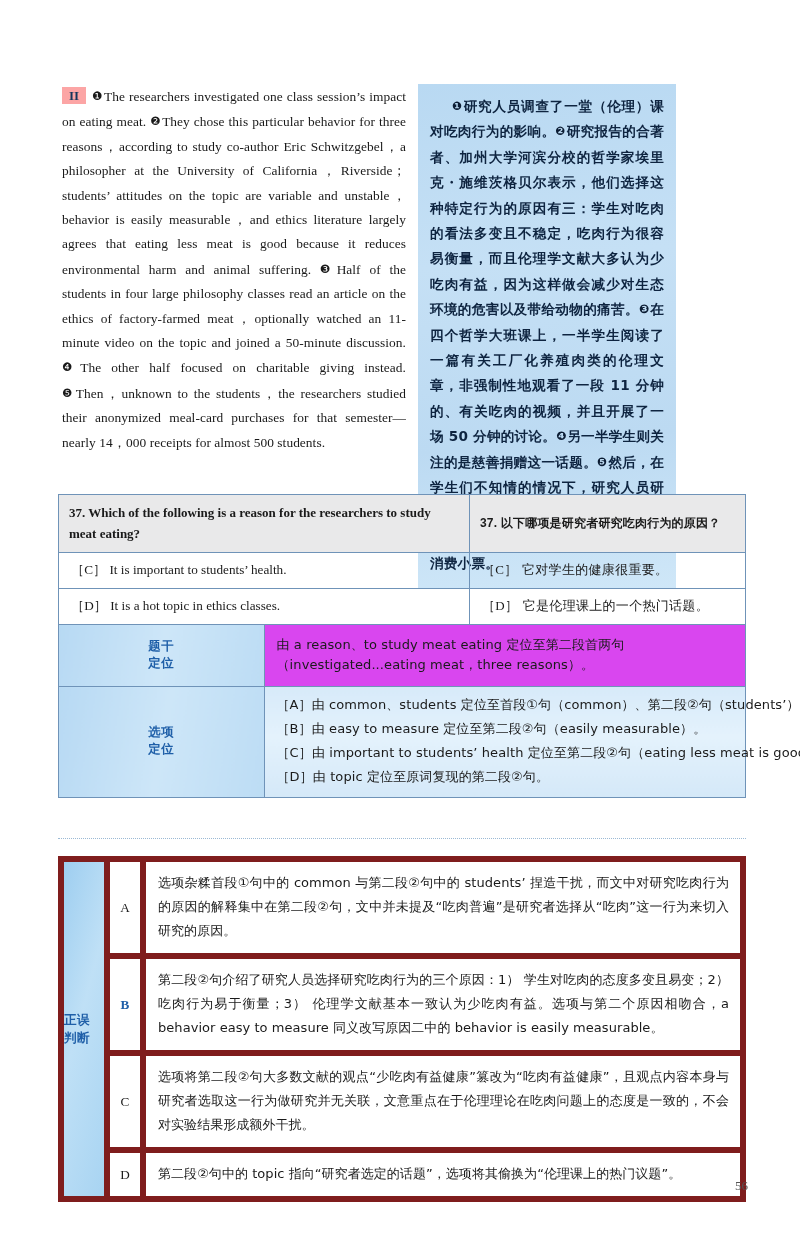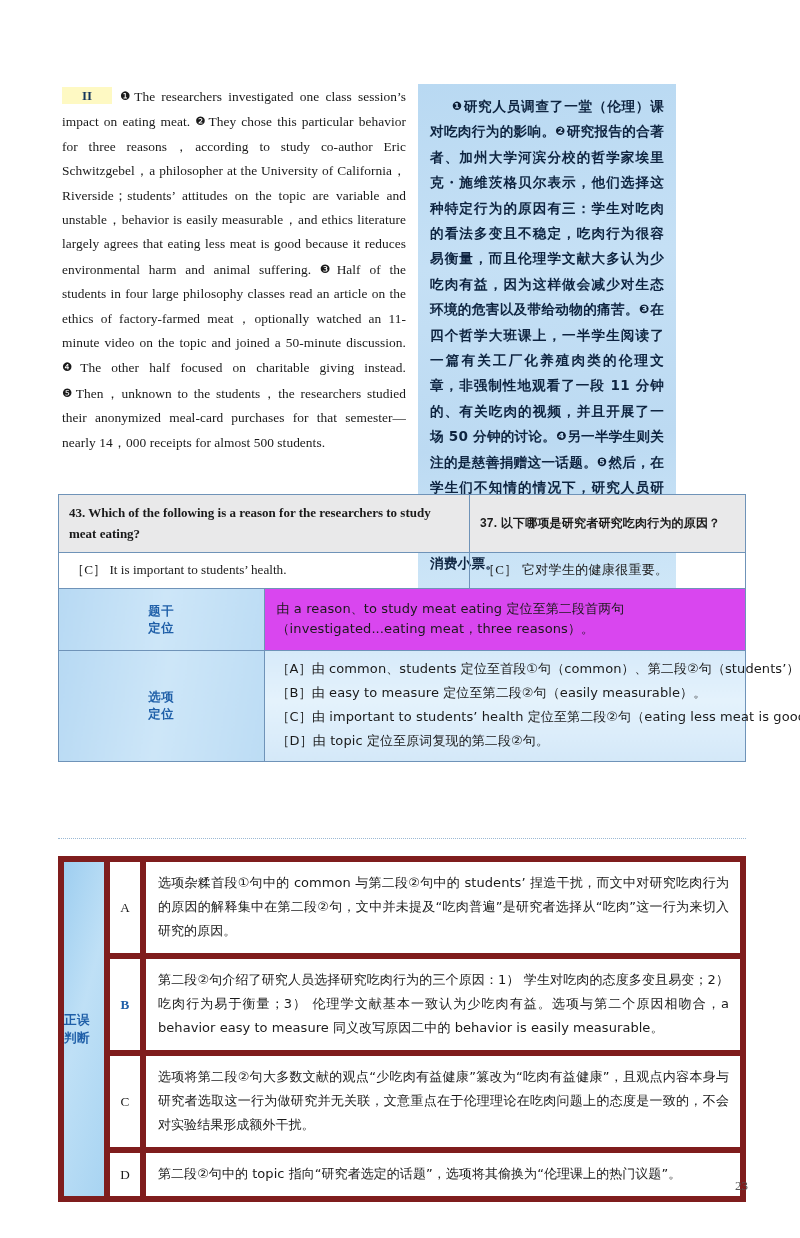--- a/index.html
+++ b/index.html
@@ -36,24 +36,24 @@
     margin:0;
     font-size:13.4px;
     line-height:24.4px;
     text-align:justify;
     text-justify:inter-word;
     letter-spacing:0.05px;
     color:#191919;
   }
   .roman-mark{
     display:inline-block;
-    background:#fef9c3;
-    font-weight:700;
-    font-size:13px;
-    padding:0 20px;
+    background:#fca5a5;
+    font-weight:700;
+    font-size:13px;
+    padding:0 7px;
     margin-right:5px;
     line-height:17px;
     vertical-align:1px;
     color:#15365c;
   }
   .cnum{
     font-family:"DejaVu Sans",sans-serif;
     font-size:11.6px;
     vertical-align:1px;
     letter-spacing:0;
@@ -124,21 +124,21 @@
     letter-spacing:0.3px;
   }
   .brk{font-family:"Liberation Serif",serif;}
 
   
   .lbl-cell{
     width:42px;
     background:linear-gradient(100deg,#b7d9f3 0%,#cde6f8 50%,#bcdcf4 100%);
     color:#1f5fa8;
     font-weight:700;
-    font-family:Liberation Sans, sans-serif;
+    font-family:Liberation Mono, monospace;
     font-size:12.4px;
     text-align:center;
     line-height:17px;
     letter-spacing:0.5px;
     padding:4px 2px !important;
   }
   .stem-body{
     padding:10px 12px 11px 12px !important;
     font-size:13px;
     line-height:20px;
@@ -235,31 +235,35 @@
       <p class="zh-para">
         <span class="cnum">❶</span><span>研究人员调查了一堂（伦理）课对吃肉行为的影响。</span><span class="cnum">❷</span><span>研究报告的合著者、加州大学河滨分校的哲学家埃里克・施维茨格贝尔表示，他们选择这种特定行为的原因有三：学生对吃肉的看法多变且不稳定，吃肉行为很容易衡量，而且伦理学文献大多认为少吃肉有益，因为这样做会减少对生态环境的危害以及带给动物的痛苦。</span><span class="cnum">❸</span><span>在四个哲学大班课上，一半学生阅读了一篇有关工厂化养殖肉类的伦理文章，非强制性地观看了一段 11 分钟的、有关吃肉的视频，并且开展了一场 50 分钟的讨论。</span><span class="cnum">❹</span><span>另一半学生则关注的是慈善捐赠这一话题。</span><span class="cnum">❺</span><span>然后，在学生们不知情的情况下，研究人员研究了他们这一学期的餐卡匿名消费情况——近 500 名学生的近14 000张消费小票。</span>
       </p>
     </div>
 
   </div>
 
   <table class="qtable">
     <tbody>
         <tr>
-      <td colspan="2" class="qhead-en">43. Which of the following is a reason for the researchers to study meat eating?</td>
+      <td colspan="2" class="qhead-en">37. Which of the following is a reason for the researchers to study meat eating?</td>
       <td class="qhead-zh">37. 以下哪项是研究者研究吃肉行为的原因？</td>
     </tr>
 
 
 
     <tr>
       <td colspan="2" class="opt-en"><span class="brk">［C］</span> <span>It is important to students’ health.</span></td>
       <td class="opt-zh"><span class="brk">［C］</span> <span>它对学生的健康很重要。</span></td>
     </tr>
 
+    <tr>
+      <td colspan="2" class="opt-en"><span class="brk">［D］</span> <span>It is a hot topic in ethics classes.</span></td>
+      <td class="opt-zh"><span class="brk">［D］</span> <span>它是伦理课上的一个热门话题。</span></td>
+    </tr>
 
     <tr>
       <td class="lbl-cell">
         <div>题干</div>
         <div>定位</div>
       </td>
       <td colspan="2" class="stem-body">由 a reason、to study meat eating 定位至第二段首两句（investigated...eating meat，three reasons）。</td>
     </tr>
 
     <tr>
@@ -297,15 +301,15 @@
       <td class="a-letter">C</td>
       <td class="a-text">选项将第二段②句大多数文献的观点“少吃肉有益健康”篡改为“吃肉有益健康”，且观点内容本身与研究者选取这一行为做研究并无关联，文意重点在于伦理理论在吃肉问题上的态度是一致的，不会对实验结果形成额外干扰。</td>
     </tr>
     <tr>
       <td class="a-letter">D</td>
       <td class="a-text">第二段②句中的 topic 指向“研究者选定的话题”，选项将其偷换为“伦理课上的热门议题”。</td>
     </tr>
   </tbody>
     </table>
 
-  <div class="pageno">23</div>
+  <div class="pageno">56</div>
 
 </div>
 
 </body></html>

